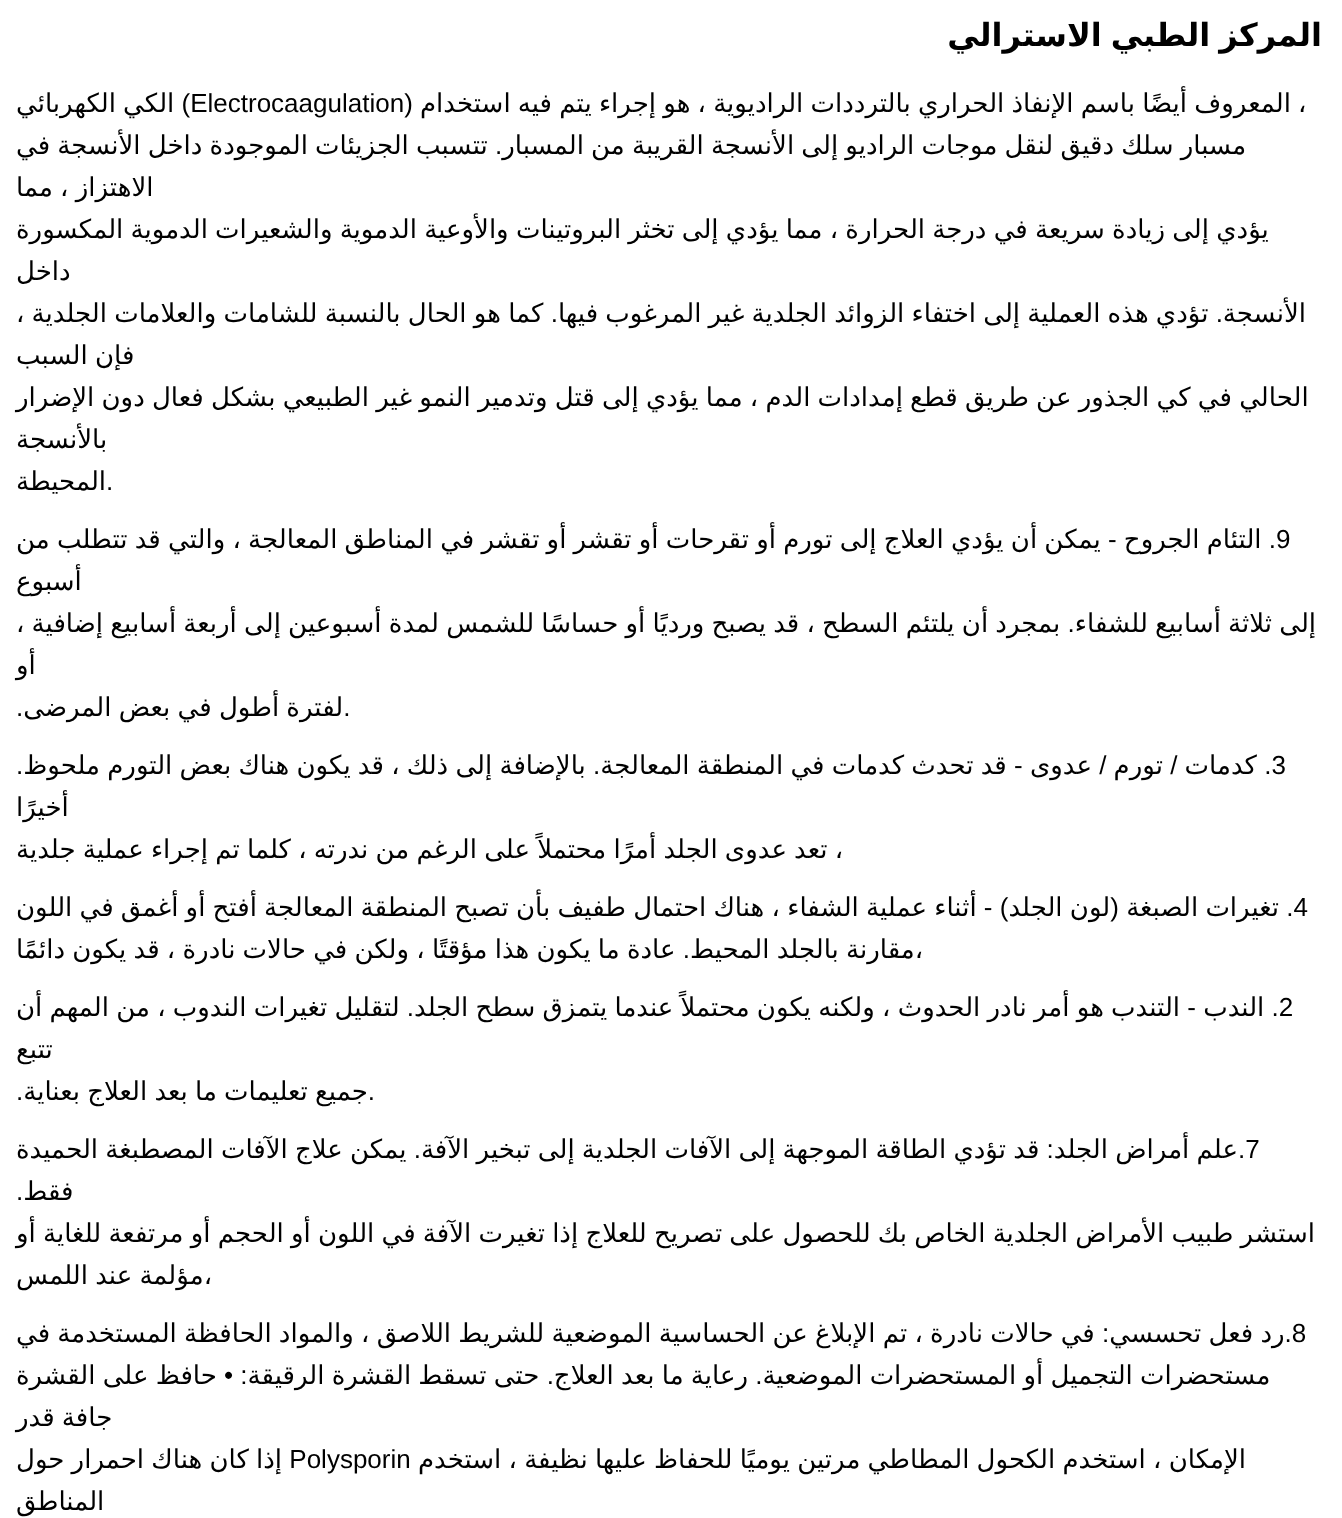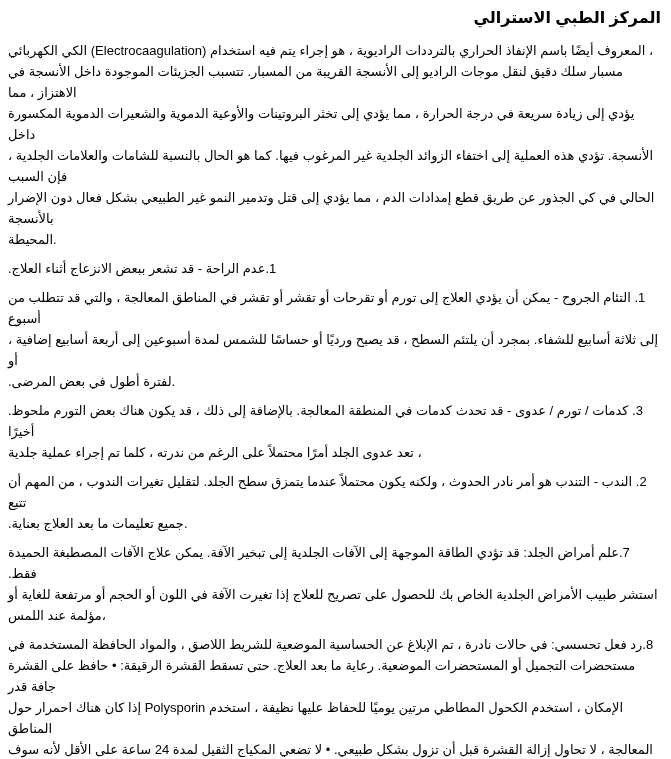--- a/index.html
+++ b/index.html
@@ -36,29 +36,30 @@
 <div class="page">
   <div class="doc-title">المركز الطبي الاسترالي</div>
 
   <p class="para">، المعروف أيضًا باسم الإنفاذ الحراري بالترددات الراديوية ، هو إجراء يتم فيه استخدام (Electrocaagulation) الكي الكهربائي
 مسبار سلك دقيق لنقل موجات الراديو إلى الأنسجة القريبة من المسبار. تتسبب الجزيئات الموجودة داخل الأنسجة في الاهتزاز ، مما
 يؤدي إلى زيادة سريعة في درجة الحرارة ، مما يؤدي إلى تخثر البروتينات والأوعية الدموية والشعيرات الدموية المكسورة داخل
 الأنسجة. تؤدي هذه العملية إلى اختفاء الزوائد الجلدية غير المرغوب فيها. كما هو الحال بالنسبة للشامات والعلامات الجلدية ، فإن السبب
 الحالي في كي الجذور عن طريق قطع إمدادات الدم ، مما يؤدي إلى قتل وتدمير النمو غير الطبيعي بشكل فعال دون الإضرار بالأنسجة
 .المحيطة</p>
 
-  <p class="para">1.عدم الراحة - قد تشعر ببعض الانزعاج أثناء العلاج.</p>
 
-  <p class="para">1. التئام الجروح - يمكن أن يؤدي العلاج إلى تورم أو تقرحات أو تقشر أو تقشر في المناطق المعالجة ، والتي قد تتطلب من أسبوع
+  <p class="para">9. التئام الجروح - يمكن أن يؤدي العلاج إلى تورم أو تقرحات أو تقشر أو تقشر في المناطق المعالجة ، والتي قد تتطلب من أسبوع
 إلى ثلاثة أسابيع للشفاء. بمجرد أن يلتئم السطح ، قد يصبح ورديًا أو حساسًا للشمس لمدة أسبوعين إلى أربعة أسابيع إضافية ، أو
 .لفترة أطول في بعض المرضى.</p>
 
   <p class="para">3. كدمات / تورم / عدوى - قد تحدث كدمات في المنطقة المعالجة. بالإضافة إلى ذلك ، قد يكون هناك بعض التورم ملحوظ. أخيرًا
 ، تعد عدوى الجلد أمرًا محتملاً على الرغم من ندرته ، كلما تم إجراء عملية جلدية</p>
 
+  <p class="para">4. تغيرات الصبغة (لون الجلد) - أثناء عملية الشفاء ، هناك احتمال طفيف بأن تصبح المنطقة المعالجة أفتح أو أغمق في اللون
+،مقارنة بالجلد المحيط. عادة ما يكون هذا مؤقتًا ، ولكن في حالات نادرة ، قد يكون دائمًا</p>
 
   <p class="para">2. الندب - التندب هو أمر نادر الحدوث ، ولكنه يكون محتملاً عندما يتمزق سطح الجلد. لتقليل تغيرات الندوب ، من المهم أن تتبع
 .جميع تعليمات ما بعد العلاج بعناية.</p>
 
 
   <p class="para">7.علم أمراض الجلد: قد تؤدي الطاقة الموجهة إلى الآفات الجلدية إلى تبخير الآفة. يمكن علاج الآفات المصطبغة الحميدة فقط.
 استشر طبيب الأمراض الجلدية الخاص بك للحصول على تصريح للعلاج إذا تغيرت الآفة في اللون أو الحجم أو مرتفعة للغاية أو
 ،مؤلمة عند اللمس</p>
 
   <p class="para">8.رد فعل تحسسي: في حالات نادرة ، تم الإبلاغ عن الحساسية الموضعية للشريط اللاصق ، والمواد الحافظة المستخدمة في

